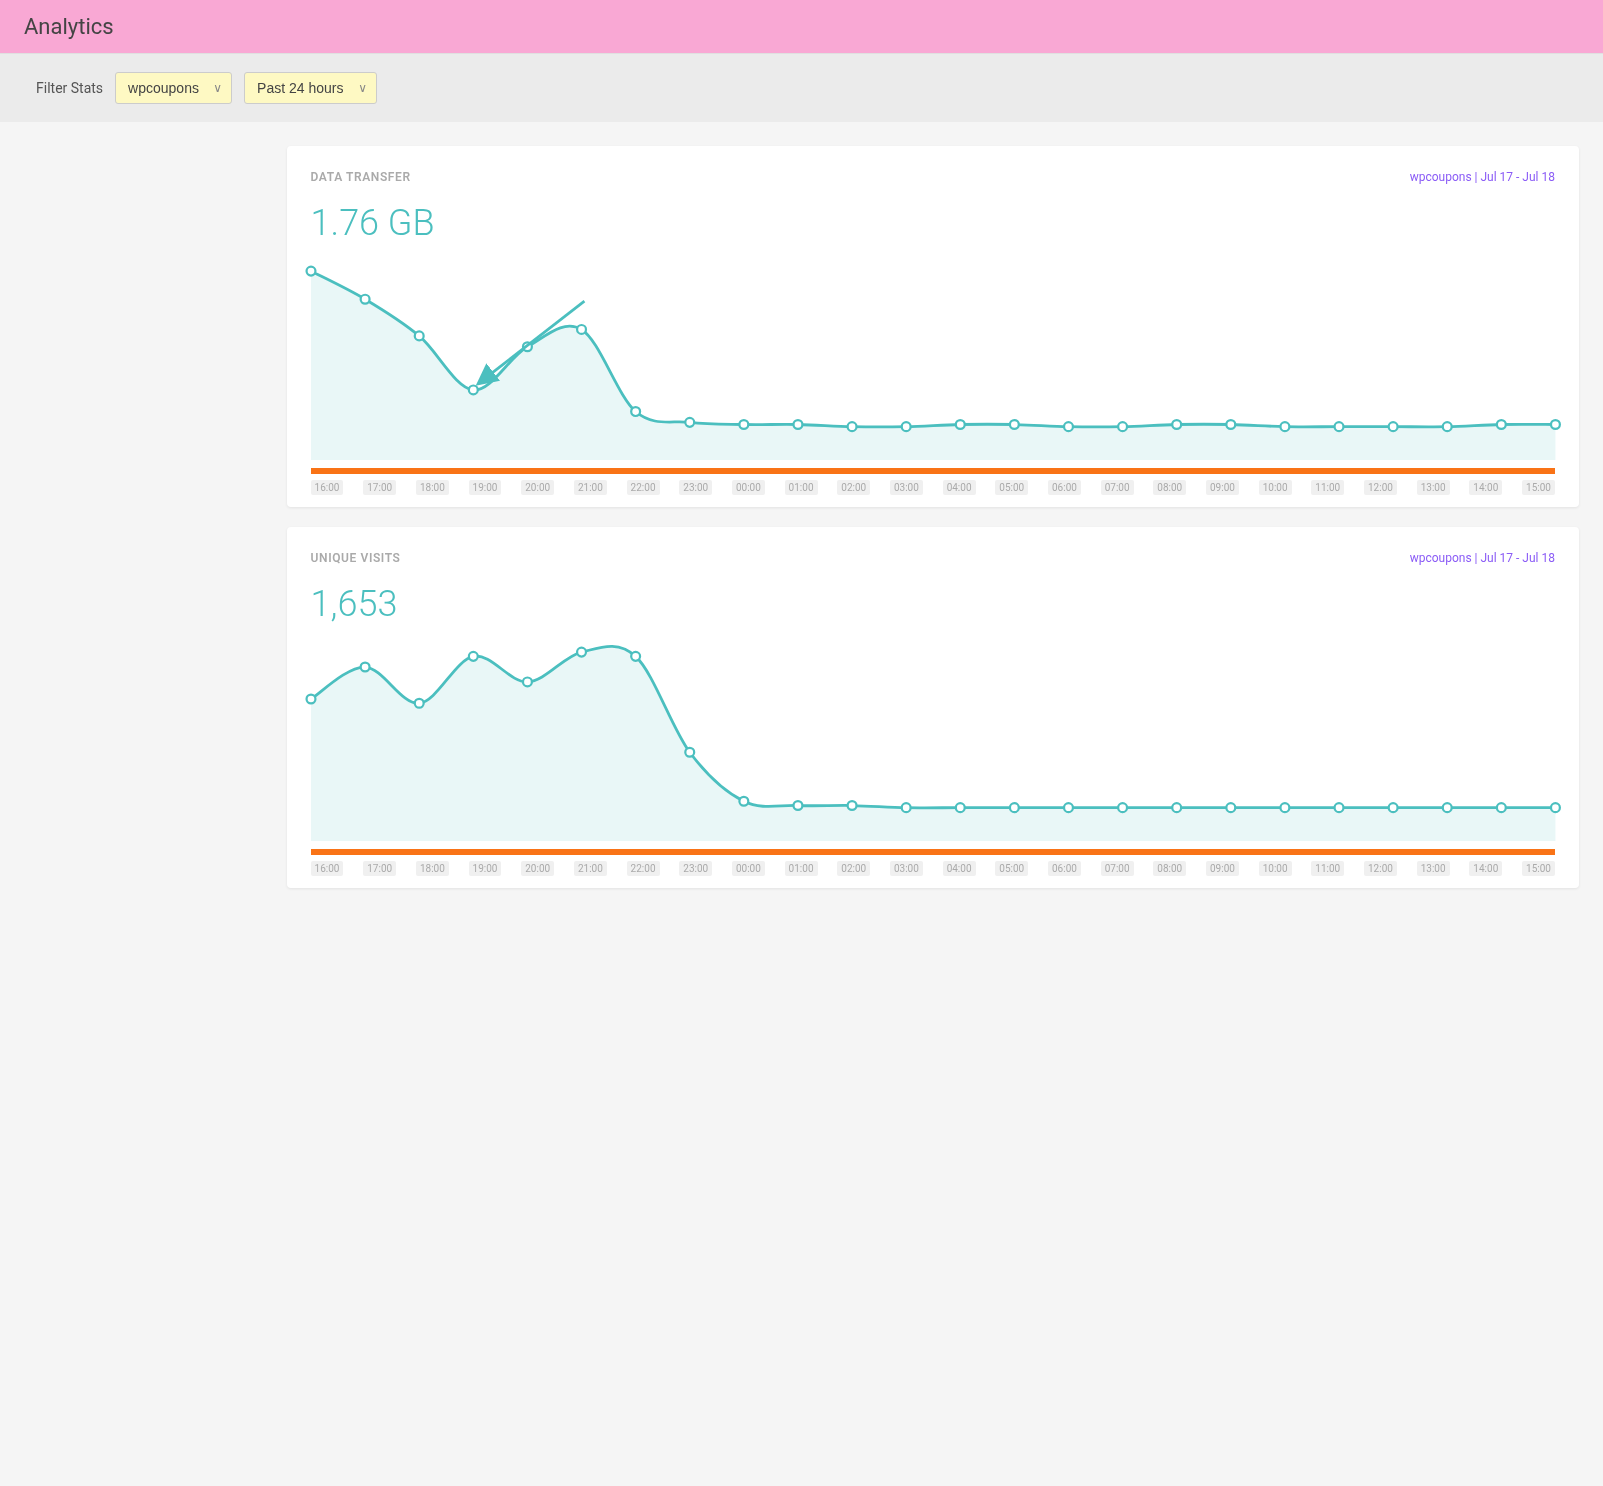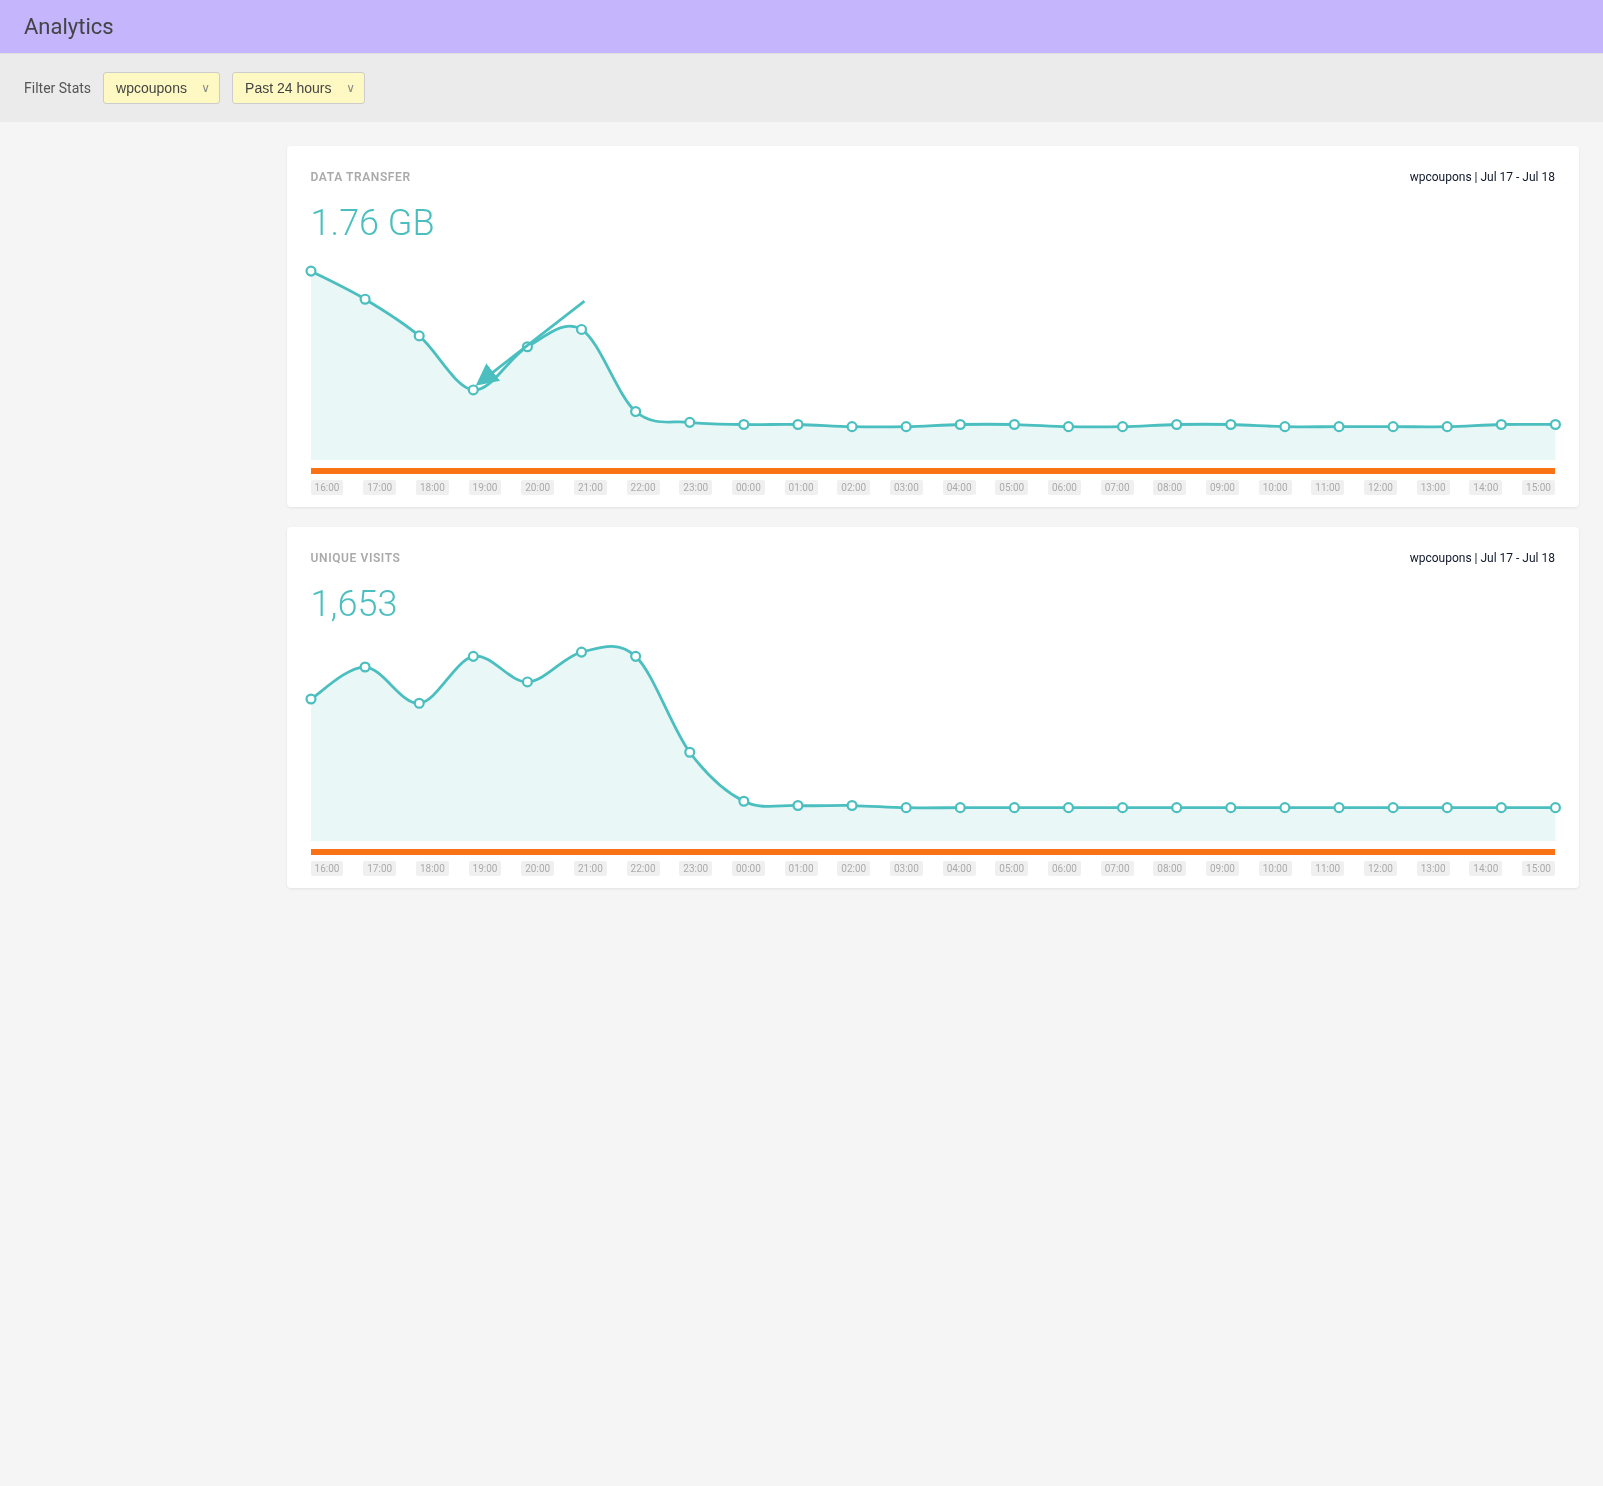--- a/index.html
+++ b/index.html
@@ -2,32 +2,32 @@
 <html><head>
   <meta charset="utf-8">
   <style>
     * { box-sizing: border-box; margin: 0; padding: 0; }
     body {
       font-family: -apple-system, BlinkMacSystemFont, "Segoe UI", Roboto, sans-serif;
       background: #f5f5f5;
       color: #333;
     }
     .page-header {
-      background: #c4b5fd;
+      background: #f9a8d4;
       padding: 14px 24px;
       border-bottom: 1px solid #e0e0e0;
     }
     .page-title {
       font-size: 22px;
       font-weight: 400;
       color: #444;
     }
     .filter-bar {
       background: #ebebeb;
-      padding: 18px 24px;
+      padding: 18px 36px;
       display: flex;
       align-items: center;
       gap: 12px;
     }
     .filter-label {
       font-size: 14px;
       color: #555;
     }
     .filter-select {
       appearance: none;
@@ -75,21 +75,21 @@
     }
     .chart-title {
       font-size: 12px;
       font-weight: 600;
       color: #aaa;
       letter-spacing: 0.05em;
       text-transform: uppercase;
     }
     .chart-meta {
       font-size: 12px;
-      color: #0f172a;
+      color: #8b5cf6;
     }
     .chart-value {
       font-size: 36px;
       font-weight: 300;
       color: #4bbfbf;
       margin: 18px 0 16px 0;
     }
     .chart-area {
       width: 100%;
       height: 200px;

